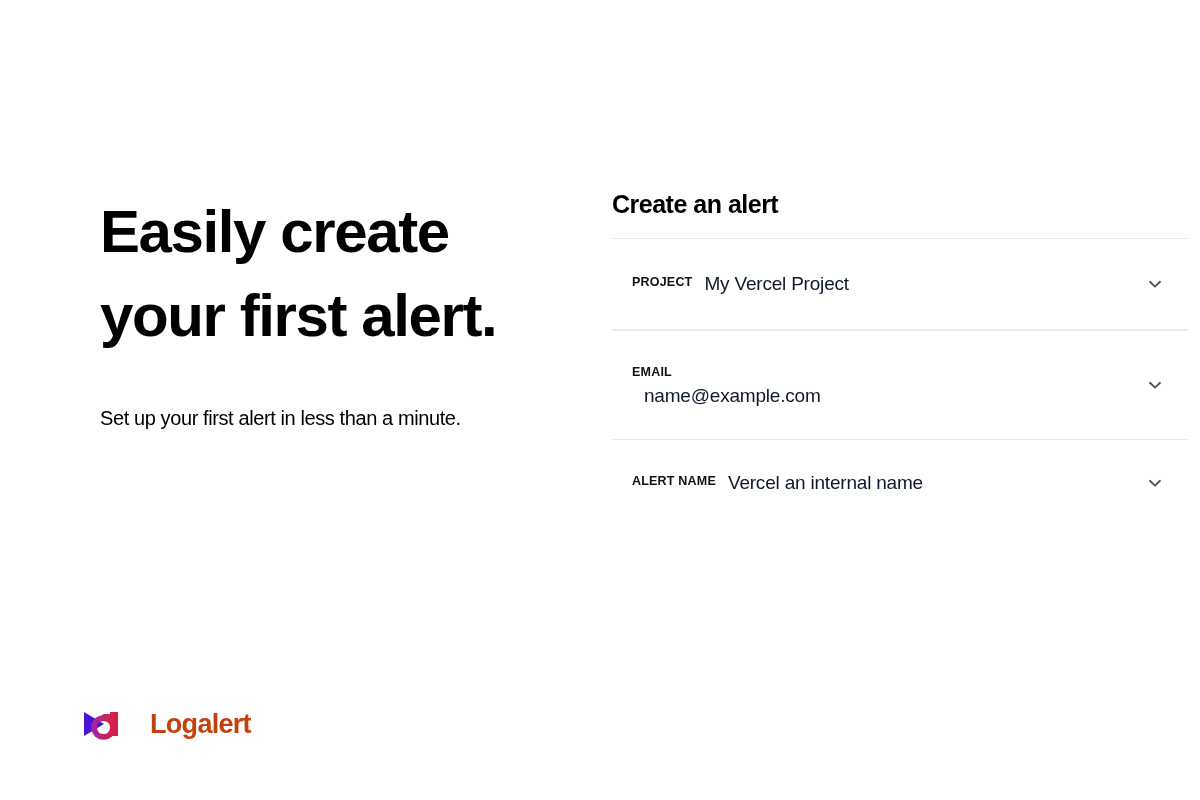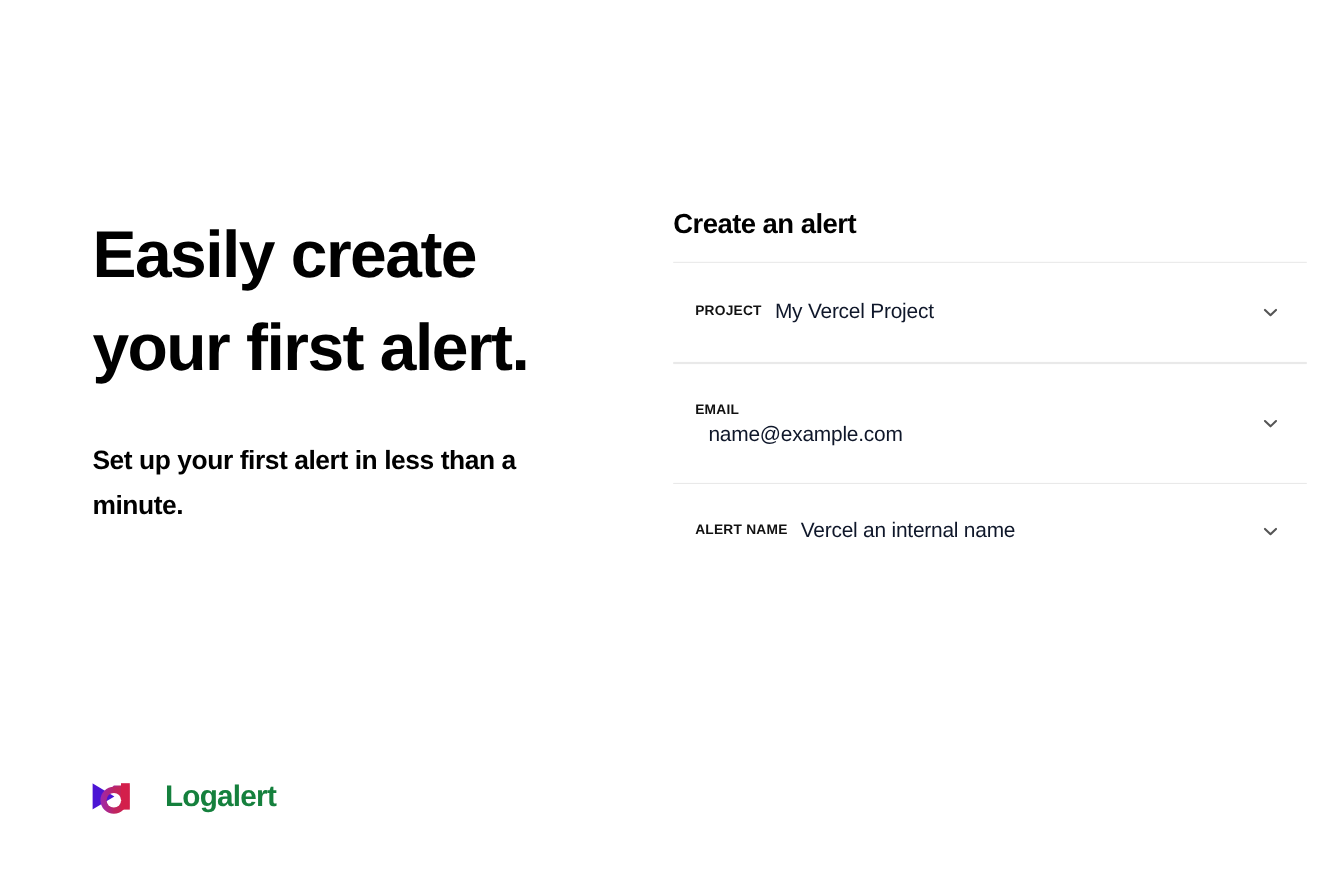--- a/index.html
+++ b/index.html
@@ -18,44 +18,44 @@
 
   .page {
     position: relative;
     width: 1200px;
     height: 800px;
   }
 
   
   .hero {
     position: absolute;
-    left: 84px;
+    left: 100px;
     top: 190px;
     width: 480px;
   }
 
   .hero-headline {
     font-size: 60px;
     line-height: 84px;
     font-weight: 700;
     letter-spacing: -1.4px;
     color: #000000;
     margin: 0;
     white-space: pre-line;
   }
 
   .hero-subhead {
     margin: 0;
     position: absolute;
     top: 208px;
     left: 0;
     width: 470px;
-    font-size: 24px;
+    font-size: 20px;
     line-height: 41px;
-    font-weight: 700;
+    font-weight: 400;
     letter-spacing: -0.4px;
     color: #000000;
   }
 
   
   .brand {
     position: absolute;
     left: 84px;
     top: 708px;
     display: flex;
@@ -64,21 +64,21 @@
   }
   .brand-mark {
     display: block;
     width: 54px;
     height: 32px;
   }
   .brand-name {
     font-size: 27px;
     font-weight: 700;
     letter-spacing: -0.7px;
-    color: #15803d;
+    color: #c2410c;
     line-height: 1;
   }
 
   
   .form-card {
     position: absolute;
     left: 612px;
     top: 188px;
     width: 576px;
   }

